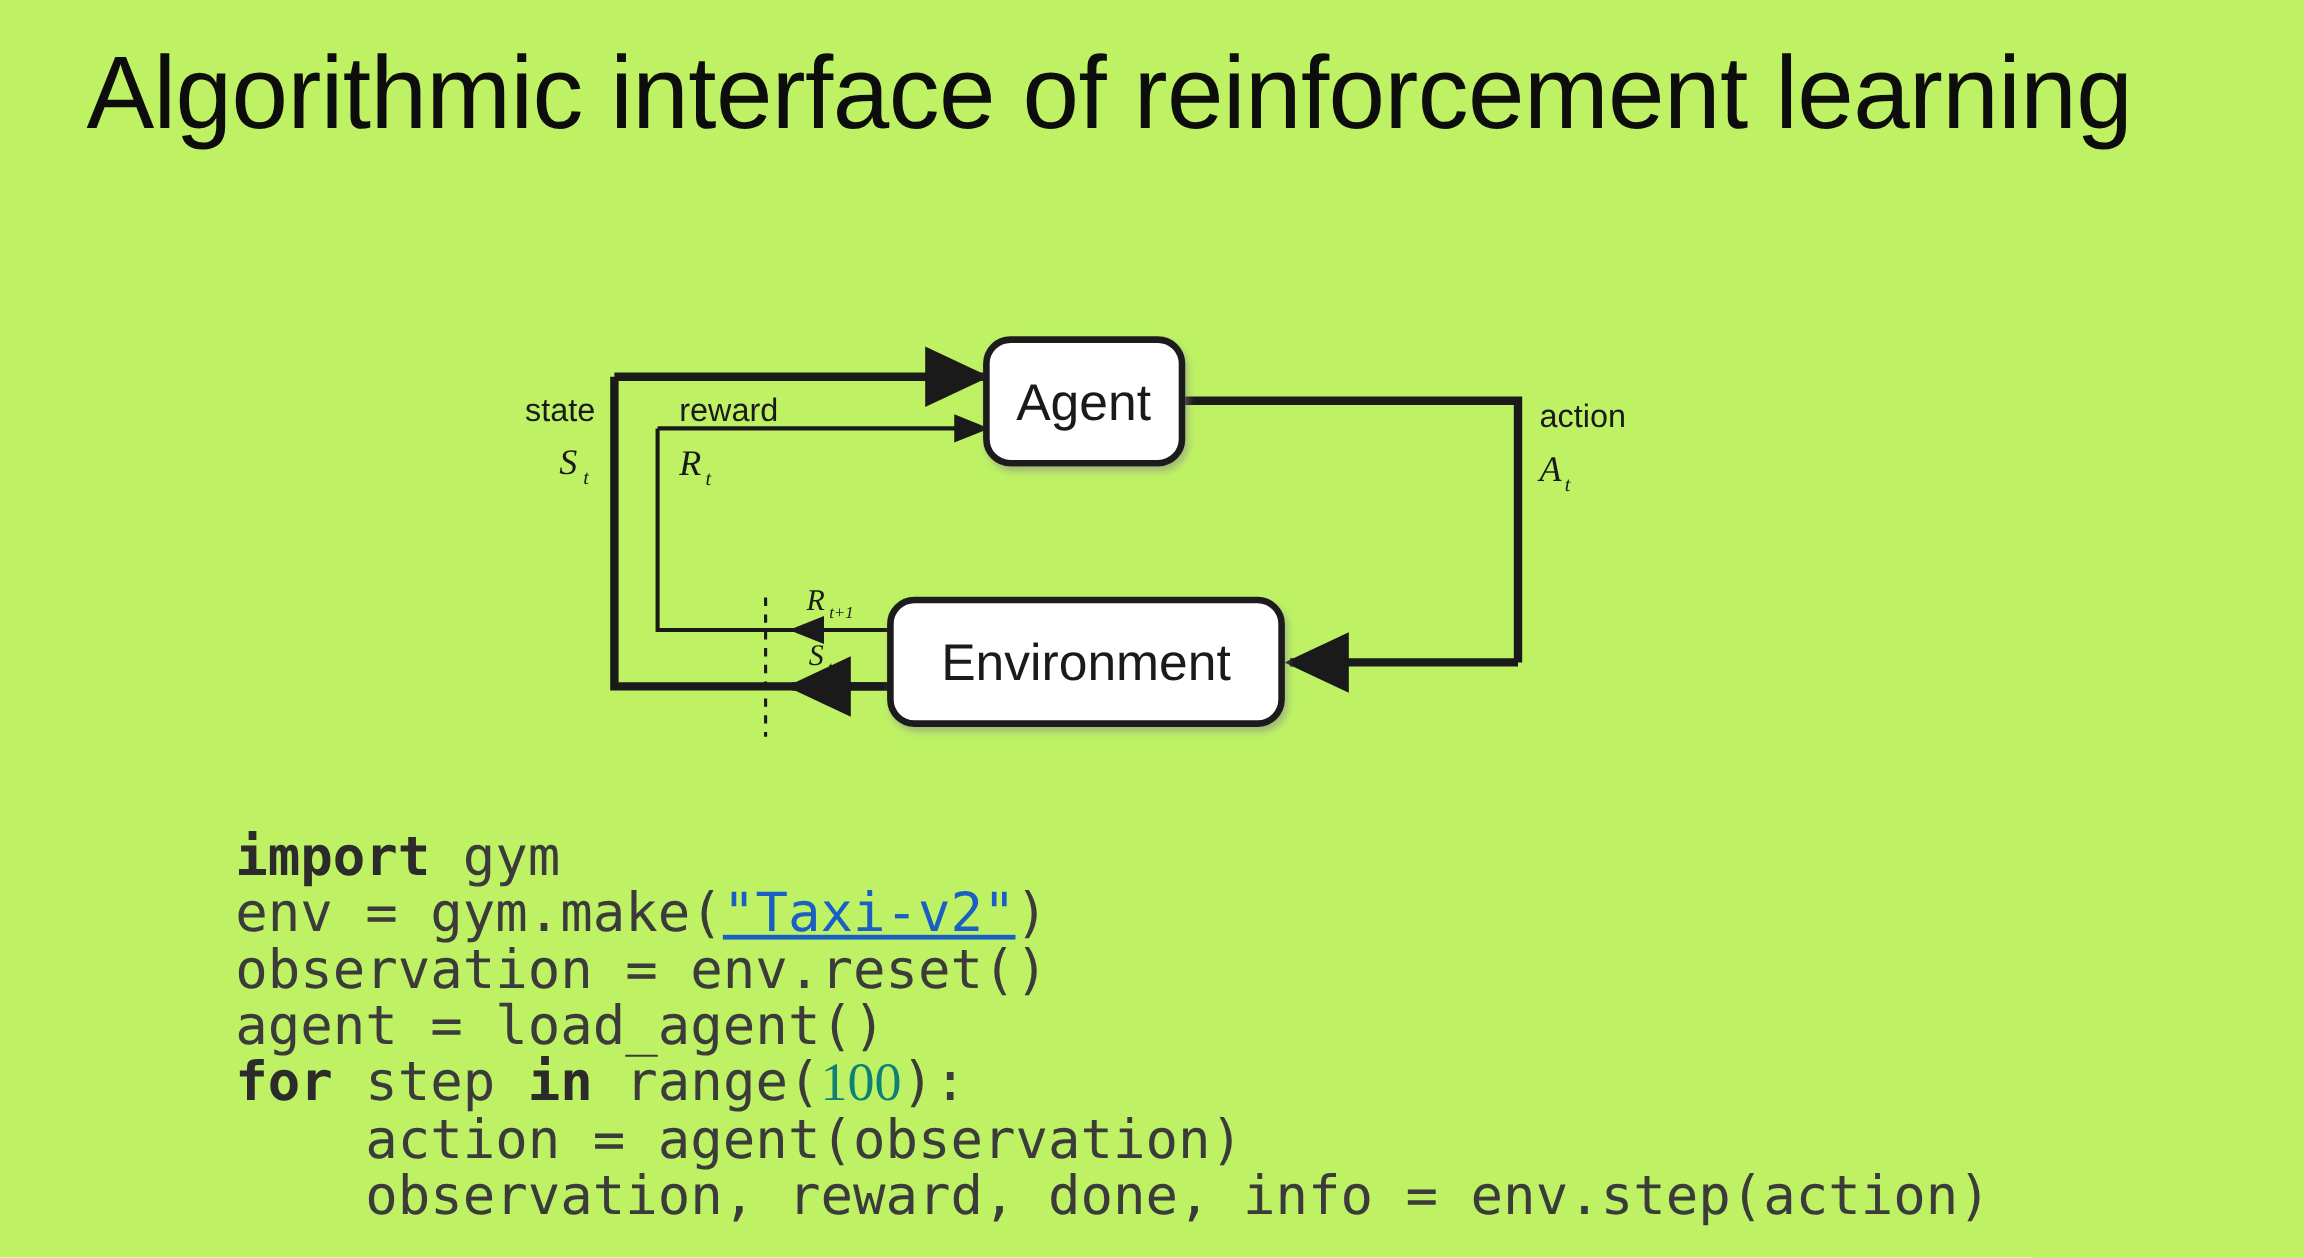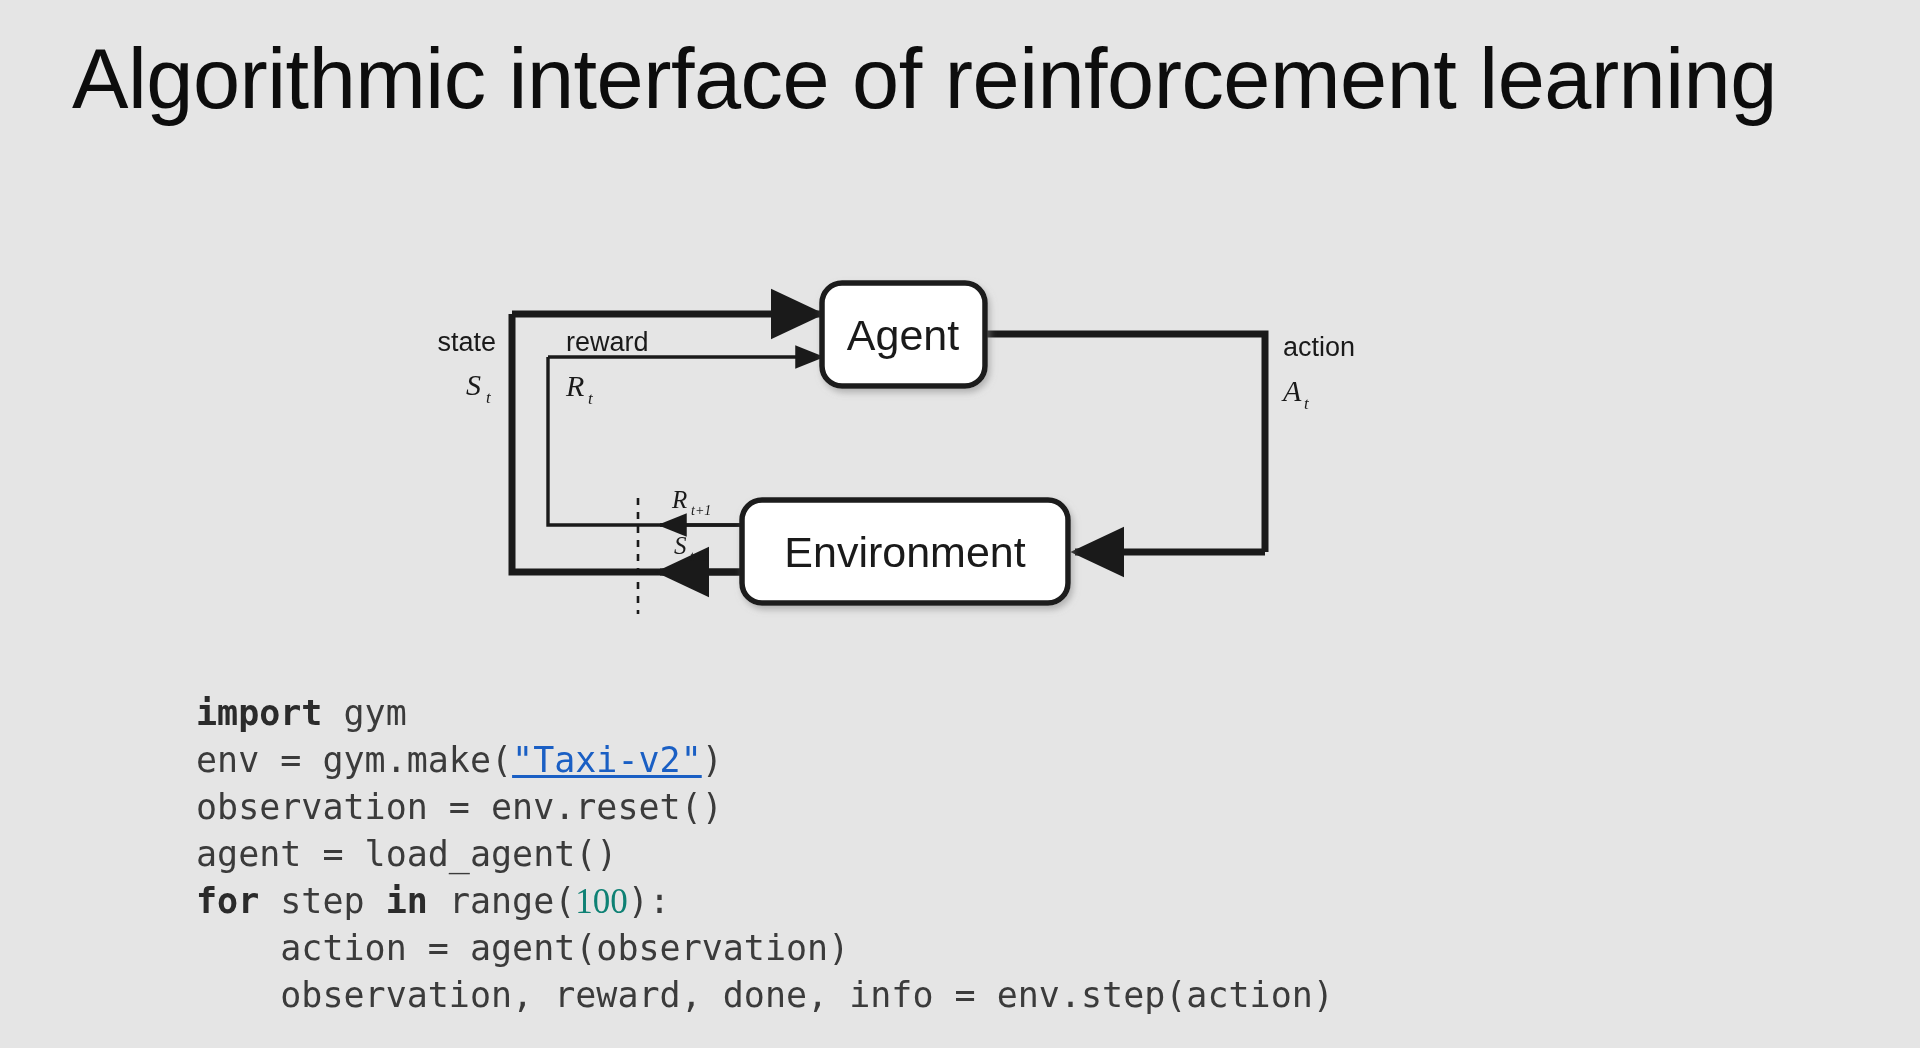--- a/index.html
+++ b/index.html
@@ -1,21 +1,21 @@
 <!DOCTYPE html>
 <html><head>
 <meta charset="utf-8">
 <style>
   html,body{margin:0;padding:0;}
   body{
     width:1920px;height:1048px;background:#ffffff;
     font-family:"Liberation Sans", sans-serif;
     overflow:hidden;position:relative;
   }
-  .slide{position:absolute;inset:0;background:#e5e5e5;}
+  .slide{position:absolute;inset:0;background:#bef264;}
 
   
   .slide-title{
     position:absolute;left:72px;top:32px;width:1800px;
     font-family:"Liberation Sans", sans-serif;
     font-weight:300;
     font-size:86px;
     line-height:1.08;
     letter-spacing:-0.5px;
     color:#0d0d0d;
@@ -62,21 +62,21 @@
     font-size:14px;
     fill:#1a1a1a;
   }
 
   
   .code-block{
     position:absolute;
     left:196px;
     top:690px;
     font-family:"DejaVu Sans Mono", monospace;
-    font-size:35px;
+    font-size:45px;
     line-height:47px;
     color:#3b3b3b;
     white-space:pre;
     letter-spacing:0px;
   }
   .code-line{white-space:pre;}
   .kw{font-weight:bold;color:#2b2b2b;}
   .num{color:#0e8174;font-family:Liberation Serif, serif;}
   .lnk{color:#1a5fc4;text-decoration:underline;text-underline-offset:3px;}
 </style>

